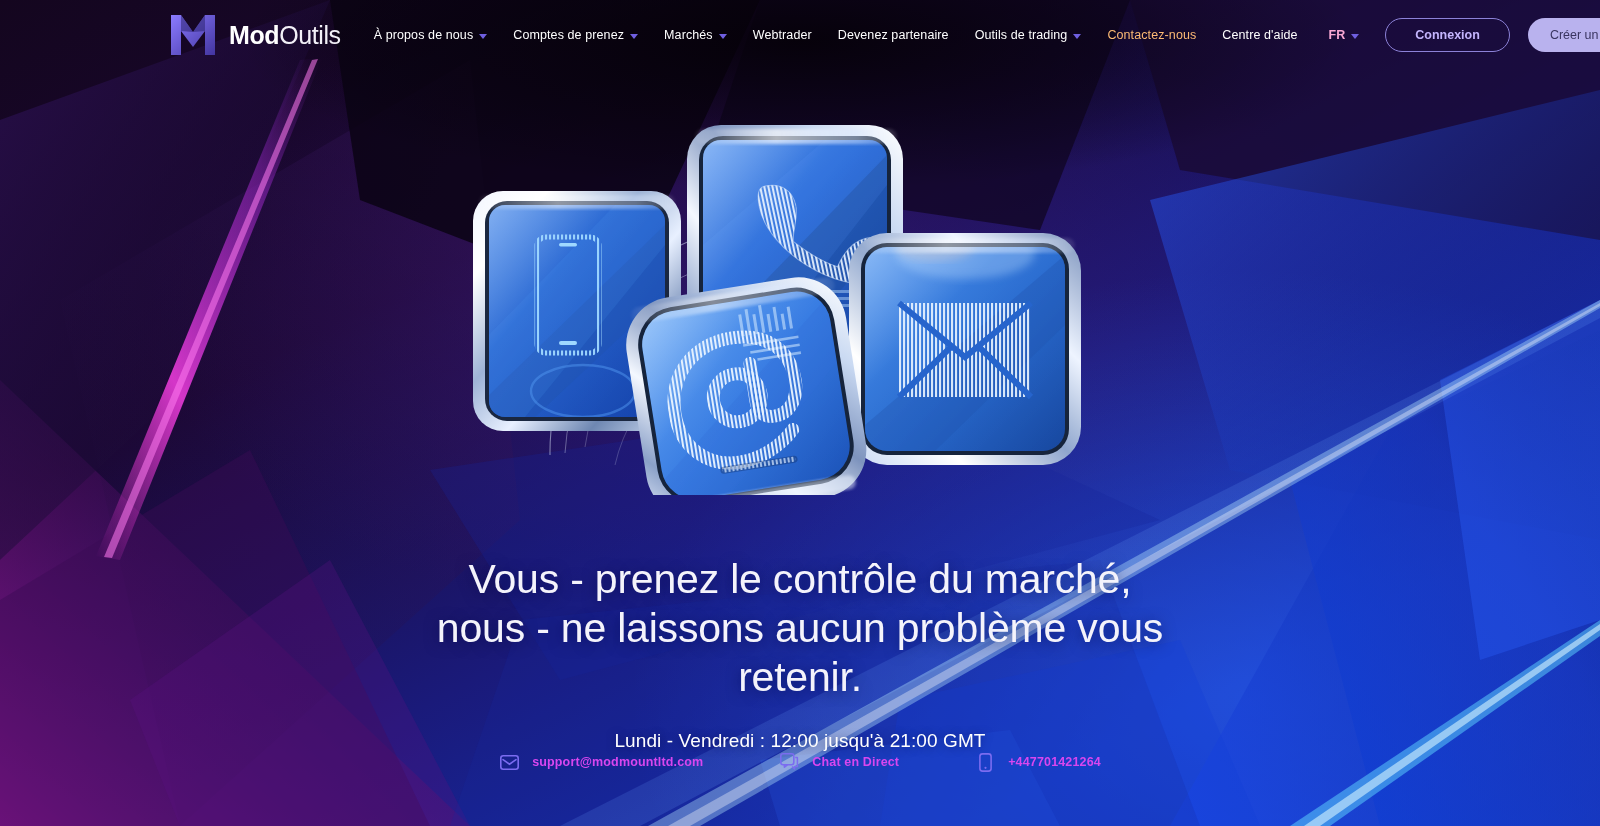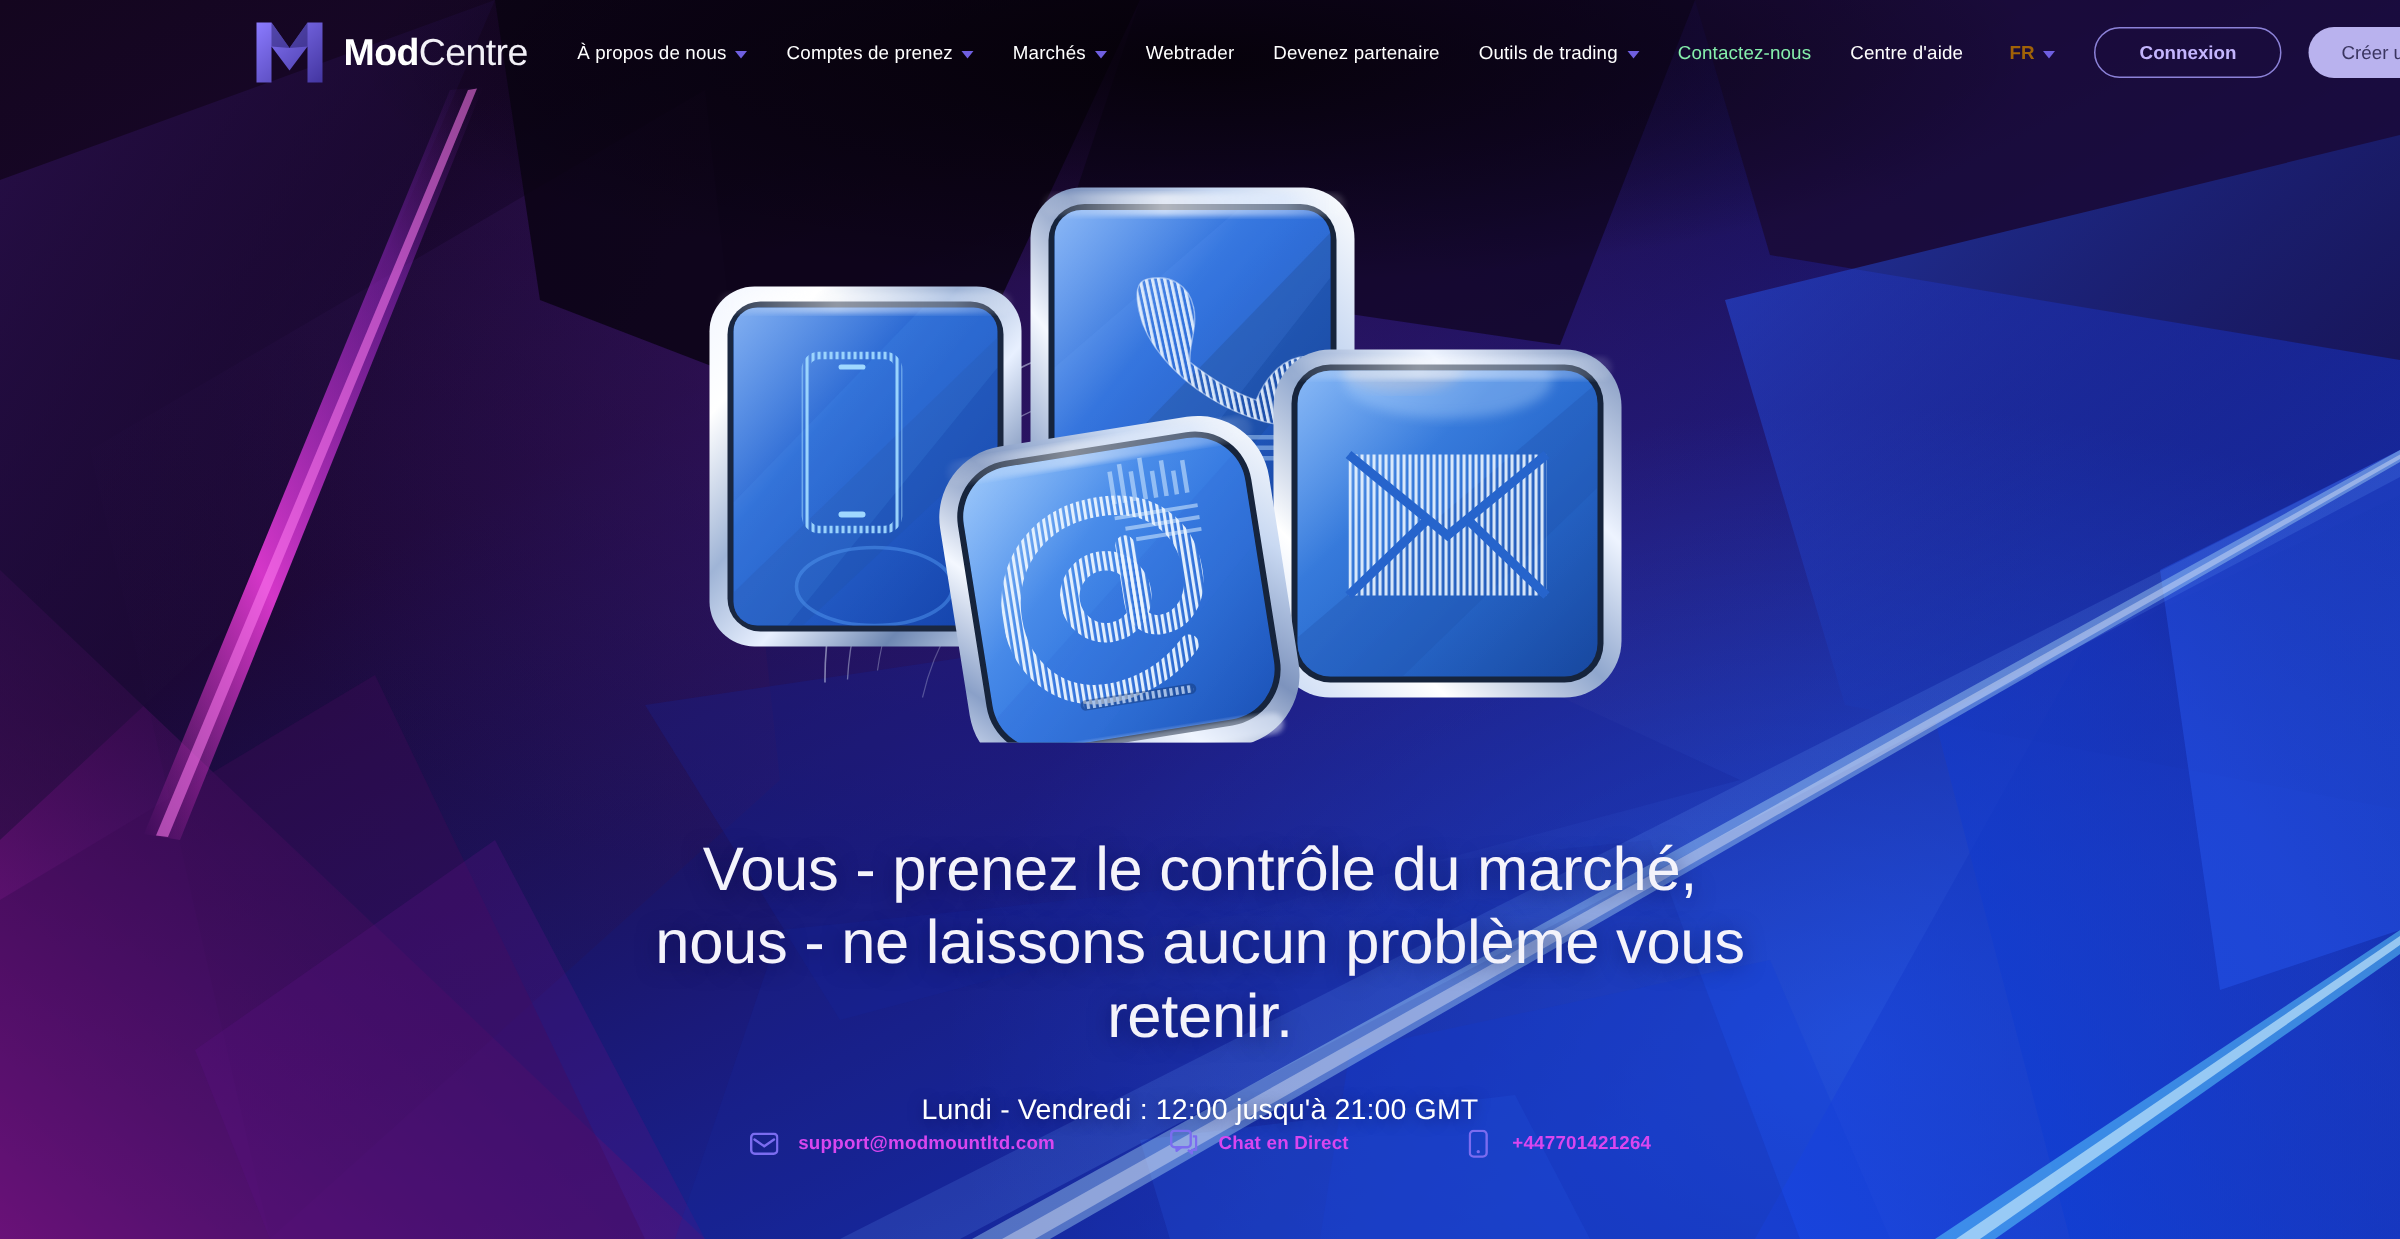--- a/index.html
+++ b/index.html
@@ -35,35 +35,35 @@
 
   .nav {
     display:flex; align-items:center; margin-left:20px; gap:0;
   }
   .nav-item {
     display:flex; align-items:center; gap:6px;
     font-size:12.5px; font-weight:normal; color:#ffffff;
     padding:6px 13px; white-space:nowrap; cursor:pointer;
     letter-spacing:0.1px;
   }
-  .nav-item.accent { color:#86efac; }
+  .nav-item.accent { color:#fdba74; }
   .caret {
     width:0; height:0;
     border-left:4.5px solid transparent;
     border-right:4.5px solid transparent;
     border-top:5px solid #6f5fe0;
     display:block; margin-top:2px;
   }
 
   .header-right {
     display:flex; align-items:center; gap:0; margin-left:6px;
   }
   .lang {
     display:flex; align-items:center; gap:6px;
-    font-size:12.5px; font-weight:bold; color:#a16207;
+    font-size:12.5px; font-weight:bold; color:#f9a8d4;
     padding:6px 12px; cursor:pointer;
   }
   .btn-login {
     border:1.3px solid #8c82d8; border-radius:22px;
     background:transparent; color:#c4b5fd;
     font-size:12.5px; font-weight:bold;
     padding:9px 29px; margin-left:14px; cursor:pointer;
     font-family:inherit; white-space:nowrap;
   }
   .btn-signup {
@@ -232,21 +232,21 @@
         <linearGradient id="lg" x1="0" y1="0" x2="1" y2="1">
           <stop offset="0" stop-color="#8b7bff"></stop>
           <stop offset="1" stop-color="#4335a0"></stop>
         </linearGradient>
       </defs>
       <path d="M3 3 L13 3 L25 20 L37 3 L47 3 L47 43 L37 43 L37 19 L25 35 L13 19 L13 43 L3 43 Z" fill="url(#lg)"></path>
       <path d="M13 3 L25 20 L13 19 Z" fill="#2c2270" opacity="0.55"></path>
       <path d="M37 3 L25 20 L37 19 Z" fill="#2c2270" opacity="0.55"></path>
     </svg>
     <div class="logo-text">
-      <span class="b">Mod</span><span class="l">Centre</span>
+      <span class="b">Mod</span><span class="l">Outils</span>
     </div>
   </div>
 
   <nav class="nav">
     <div class="nav-item">
       <span>À propos de nous</span>
       <span class="caret"></span>
     </div>
     <div class="nav-item">
       <span>Comptes de prenez</span>

